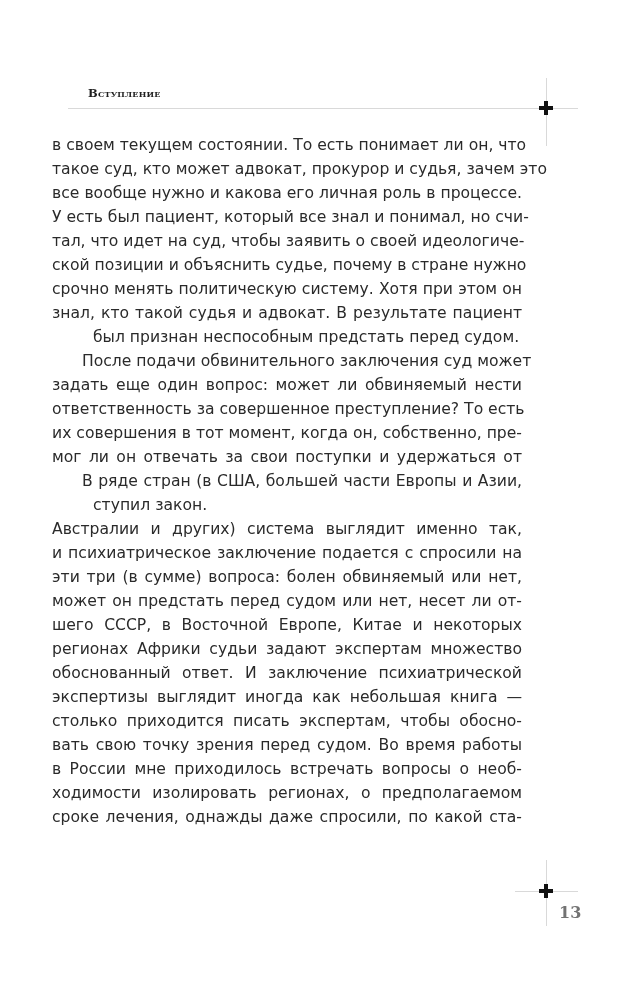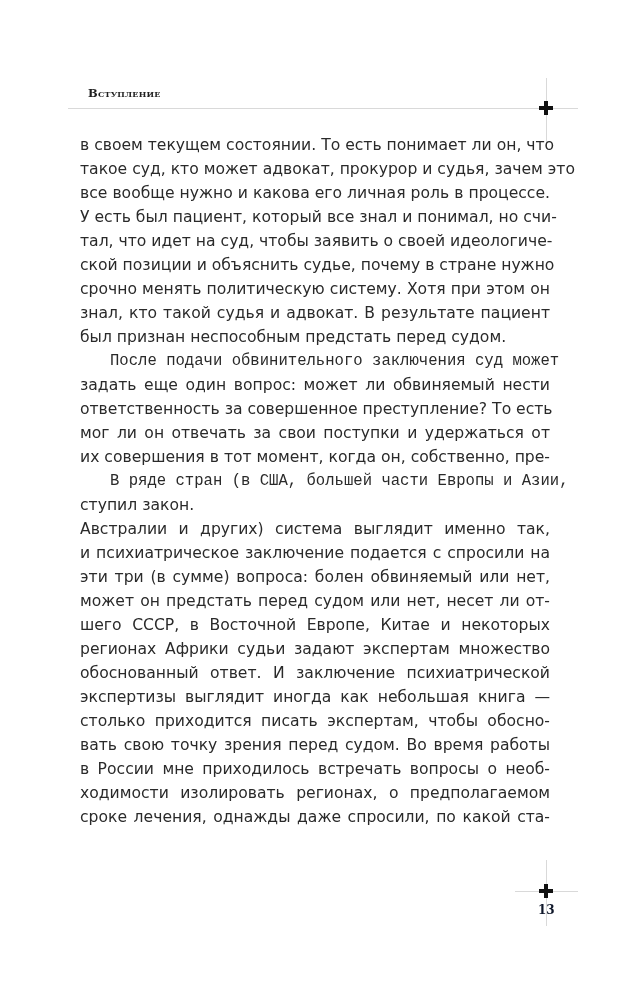--- a/index.html
+++ b/index.html
@@ -14,31 +14,31 @@
   }
   .head-rule { position: absolute; left: 68px; top: 108px; width: 510px; height: 1px; background: #d9d9d9; }
   .vline { position: absolute; width: 1px; background: #d9d9d9; }
   .hline { position: absolute; height: 1px; background: #d9d9d9; }
   .cross { position: absolute; width: 14px; height: 14px; }
   .cross::before, .cross::after { content: ""; position: absolute; background: #111; }
   .cross::before { left: 5px; top: 0; width: 4px; height: 14px; }
   .cross::after { left: 0; top: 5px; width: 14px; height: 4px; }
 
   .text {
-    position: absolute; left: 80px; top: 133px; width: 470px;
+    position: absolute; left: 52px; top: 133px; width: 470px;
     font-family: "DejaVu Sans", "Liberation Sans", sans-serif;
     font-size: 15.6px; line-height: 24px; color: #2a2a2a;
   }
   .line { display: block; height: 24px; white-space: nowrap; text-align: justify; text-align-last: justify; }
-  .line.last { text-align-last: left; }
-  .line.indent { padding-left: 30px; font-family: Liberation Mono, monospace; }
+  .line.last { text-align-last: left; margin-left: 41px; }
+  .line.indent { padding-left: 30px; }
   .page-number {
-    position: absolute; left: 538px; top: 903px;
+    position: absolute; left: 559px; top: 903px;
     font-family: "DejaVu Serif", "Liberation Serif", serif;
-    font-weight: bold; font-size: 12px; color: #0f172a;
+    font-weight: bold; font-size: 16px; color: #737373;
   }
 </style>
 </head>
 <body>
 
 <div class="page">
   <div class="running-head">Вступление</div>
   <div class="head-rule"></div>
   <div class="vline" style="left:546px; top:78px; height:68px;"></div>
   <div class="cross" style="left:539px; top:101px;"></div>
@@ -49,22 +49,22 @@
       <span class="line">все вообще нужно и какова его личная роль в процессе.</span>
       <span class="line">У есть был пациент, который все знал и понимал, но счи-</span>
       <span class="line">тал, что идет на суд, чтобы заявить о своей идеологиче-</span>
       <span class="line">ской позиции и объяснить судье, почему в стране нужно</span>
       <span class="line">срочно менять политическую систему. Хотя при этом он</span>
       <span class="line">знал, кто такой судья и адвокат. В результате пациент</span>
       <span class="line last">был признан неспособным предстать перед судом.</span>
       <span class="line indent">После подачи обвинительного заключения суд может</span>
       <span class="line">задать еще один вопрос: может ли обвиняемый нести</span>
       <span class="line">ответственность за совершенное преступление? То есть</span>
+      <span class="line">их совершения в тот момент, когда он, собственно, пре-</span>
       <span class="line">мог ли он отвечать за свои поступки и удержаться от</span>
-      <span class="line">их совершения в тот момент, когда он, собственно, пре-</span>
       <span class="line indent">В ряде стран (в США, большей части Европы и Азии,</span>
       <span class="line last">ступил закон.</span>
       <span class="line">Австралии и других) система выглядит именно так,</span>
       <span class="line">и психиатрическое заключение подается с спросили на</span>
       <span class="line">эти три (в сумме) вопроса: болен обвиняемый или нет,</span>
       <span class="line">может он предстать перед судом или нет, несет ли от-</span>
       <span class="line">шего СССР, в Восточной Европе, Китае и некоторых</span>
       <span class="line">регионах Африки судьи задают экспертам множество</span>
       <span class="line">обоснованный ответ. И заключение психиатрической</span>
       <span class="line">экспертизы выглядит иногда как небольшая книга —</span>

